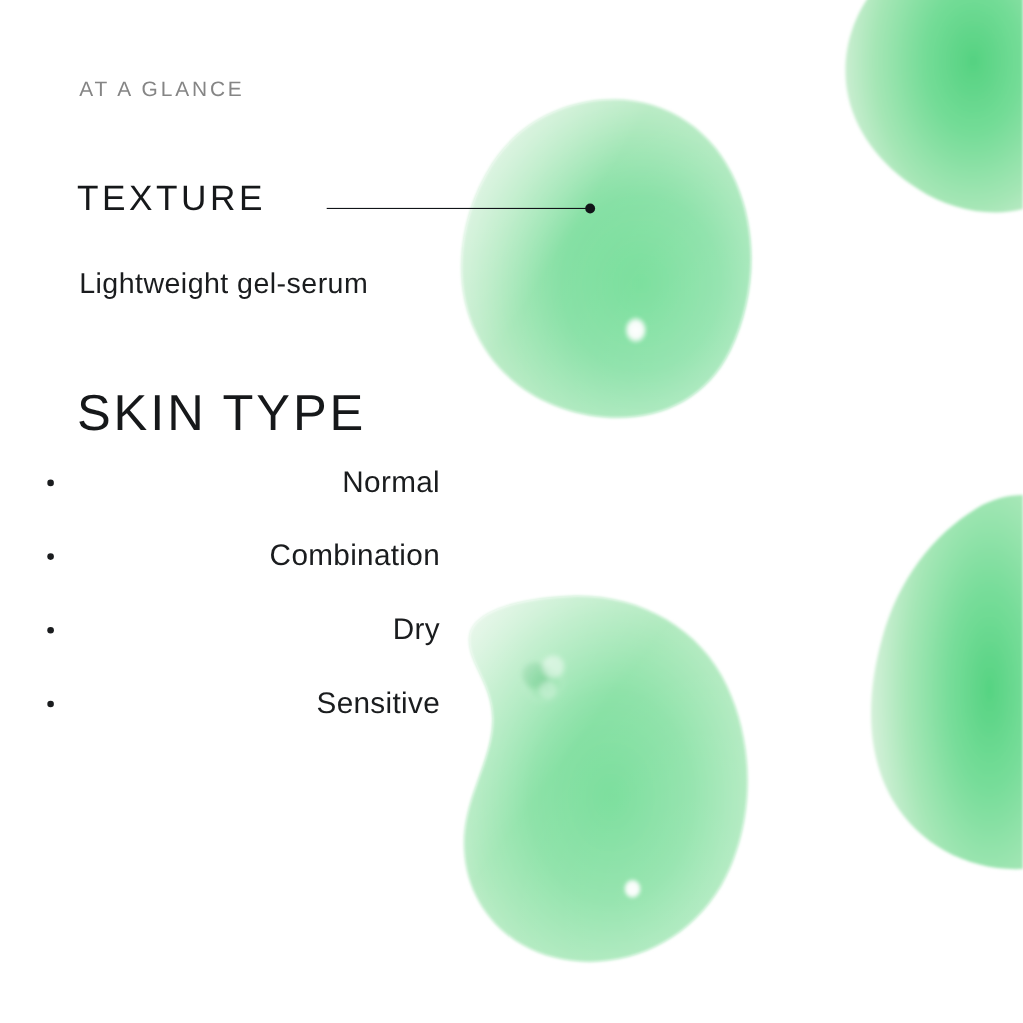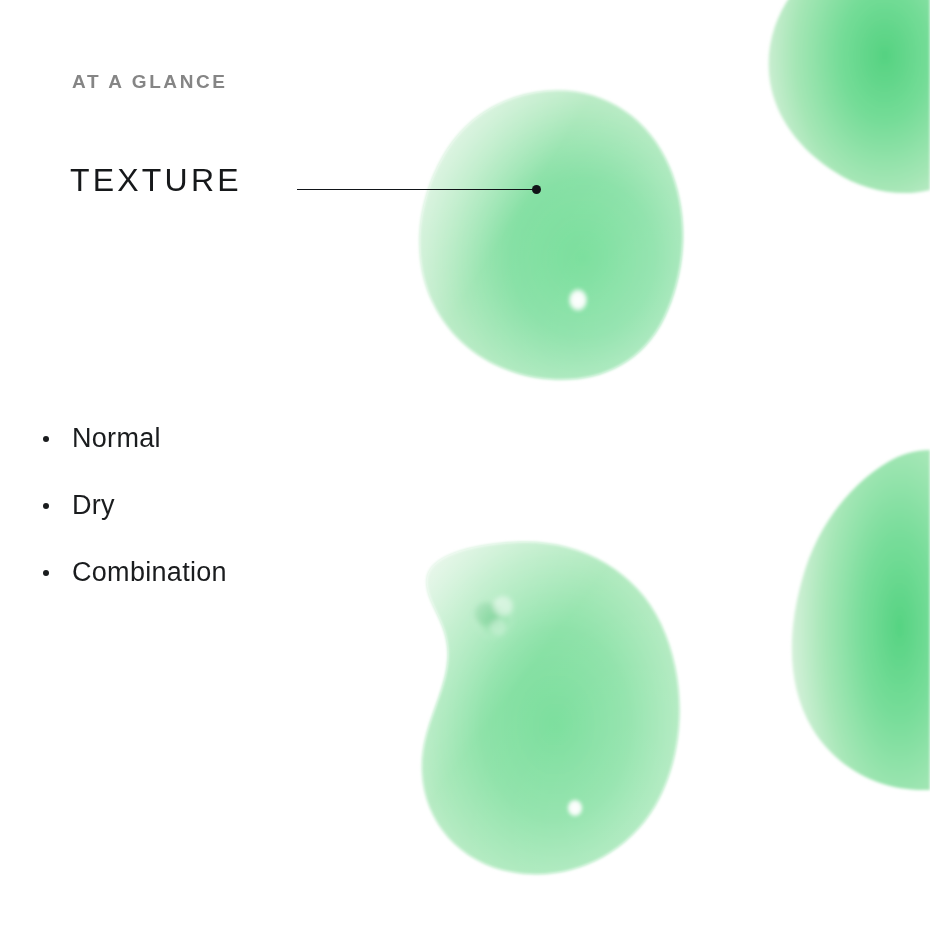--- a/index.html
+++ b/index.html
@@ -37,21 +37,21 @@
     top: 0;
     width: 930px;
     height: 930px;
   }
 
   .eyebrow {
     position: absolute;
     left: 72px;
     top: 72px;
     font-size: 19px;
-    font-weight: bold;
+    font-weight: normal;
     letter-spacing: 2.6px;
     color: #858585;
     line-height: 1;
     white-space: nowrap;
   }
 
   .section-heading {
     position: absolute;
     font-weight: 300;
     color: #16181a;
@@ -107,20 +107,21 @@
 
   
   .bullet-list {
     position: absolute;
     left: 0;
     top: 424px;
     width: 400px;
     margin: 0;
     padding: 0;
     list-style: none;
+    text-align: right;
   }
   .bullet-item {
     position: relative;
     height: 67px;
     padding-left: 72px;
     font-size: 27px;
     font-weight: 300;
     color: #1a1c1e;
     letter-spacing: 0.3px;
     line-height: 29px;
@@ -270,31 +271,37 @@
 
   <div class="text-layer">
 
     <div class="eyebrow">AT A GLANCE</div>
 
     <div class="section-heading heading-texture">TEXTURE</div>
 
     <div class="leader"></div>
     <div class="leader-dot"></div>
 
-
+    <div class="subtext">Lightweight gel-serum</div>
+
+    <div class="section-heading heading-skintype">SKIN TYPE</div>
 
     <ul class="bullet-list">
       <li class="bullet-item">
         <span class="bullet-dot"></span>
         <span>Normal</span>
       </li>
       <li class="bullet-item">
         <span class="bullet-dot"></span>
+        <span>Combination</span>
+      </li>
+      <li class="bullet-item">
+        <span class="bullet-dot"></span>
         <span>Dry</span>
       </li>
       <li class="bullet-item">
         <span class="bullet-dot"></span>
-        <span>Combination</span>
+        <span>Sensitive</span>
       </li>
     </ul>
 
   </div>
 </div>
 
 </body></html>

